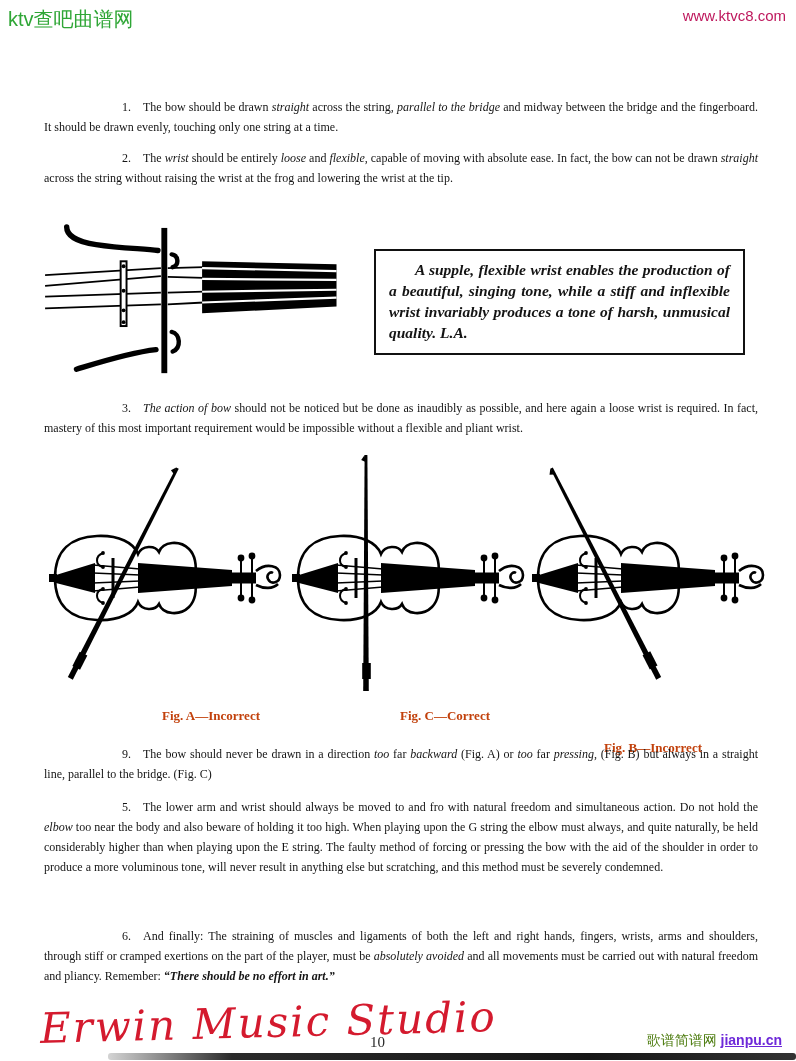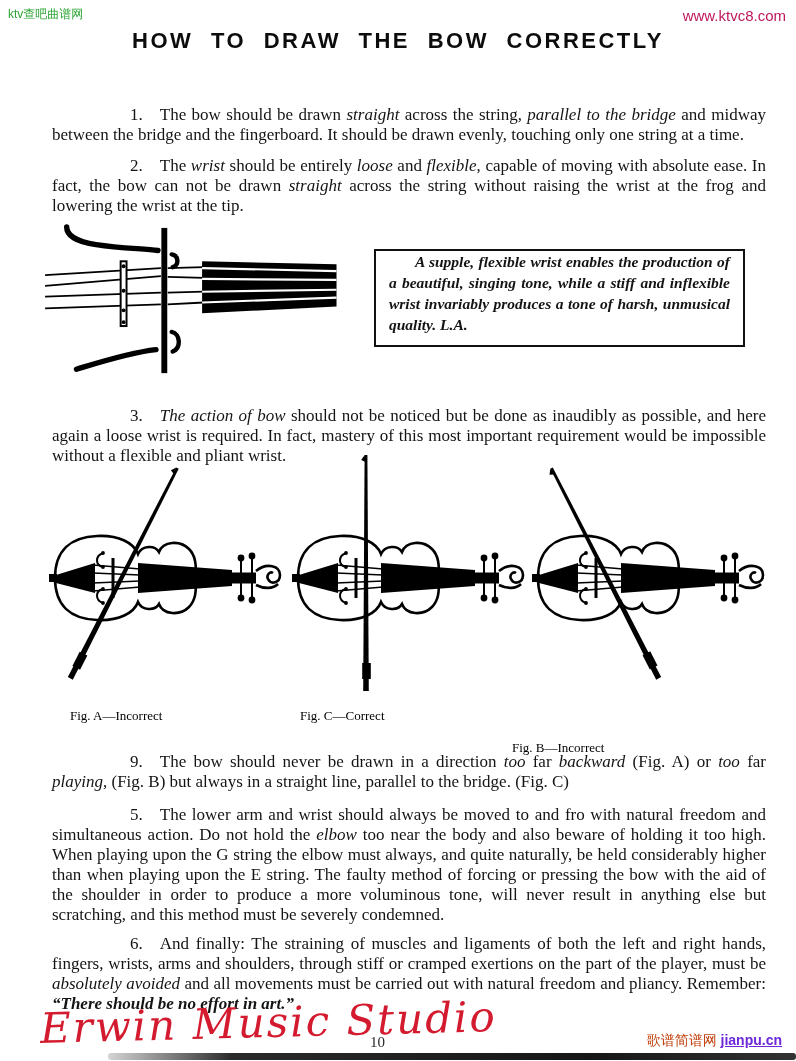--- a/index.html
+++ b/index.html
@@ -1,37 +1,37 @@
 <!DOCTYPE html>
 <html><head>
 <meta charset="utf-8">
 <style>
   html,body{margin:0;padding:0;background:#e8e8e8;}
   .page{position:relative;width:796px;height:1061px;background:#ffffff;margin:0 auto;
         font-family:"Liberation Serif", serif;color:#141414;overflow:hidden;}
   .wm{position:absolute;font-family:"Liberation Sans", sans-serif;}
-  .wm-tl{left:8px;top:6px;font-size:12px;}
+  .wm-tl{left:8px;top:6px;font-size:20px;}
   .wm-tr{right:10px;top:7px;font-size:15px;}
   .title{position:absolute;left:0;top:28px;width:100%;margin:0;text-align:center;
          font-family:"Liberation Sans", sans-serif;font-weight:700;font-size:22px;
          letter-spacing:2.5px;word-spacing:9px;color:#0c0c0c;}
-  .body{position:absolute;left:44px;width:714px;margin:8px;font-size:17px;line-height:20px;
+  .body{position:absolute;left:44px;width:714px;margin:0;font-size:12px;line-height:20px;
         text-align:justify;text-indent:78px;}
   .p1{top:97px;}  .p2{top:148px;}  .p3{top:398px;}
   .p4{top:744px;} .p5{top:797px;}  .p6{top:926px;}
   .it{font-style:italic;}
   .bd{font-weight:bold;}
   .illus{position:absolute;left:45px;top:224px;width:324px;height:160px;}
   .quote-box{position:absolute;left:374px;top:249px;width:371px;box-sizing:border-box;
-             border:2.5px solid #111;padding:0 13px 10px 13px;}
+             border:2.5px solid #111;padding:8px 13px 10px 13px;}
   .quote-text{margin:0;font-size:15.5px;line-height:21px;font-style:italic;font-weight:600;
               text-align:justify;text-indent:26px;}
   .fig{position:absolute;top:453px;width:240px;height:250px;}
   .fig-a{left:45px;} .fig-c{left:288px;} .fig-b{left:528px;}
-  .cap{position:absolute;top:708px;width:190px;text-align:left;font-size:13px;color:#000000;}
+  .cap{position:absolute;top:708px;width:190px;text-align:right;font-size:13px;color:#c2410c;font-weight:bold;}
   .cap-a{left:70px;} .cap-c{left:300px;} .cap-b{left:512px;margin-top:32px;}
   .signature{position:absolute;left:40px;top:998px;font-family:"DejaVu Serif", serif;
              font-style:italic;font-size:42px;letter-spacing:2px;transform:rotate(-1.5deg);
              white-space:nowrap;}
   .pagenum{position:absolute;left:370px;top:1034px;width:80px;text-align:left;
            font-size:15px;color:#2a2a2a;}
   .wm-br{position:absolute;right:14px;top:1032px;font-size:14px;
          font-family:"Liberation Sans", sans-serif;}
   .wm-br .domain{font-weight:bold;}
   .scan-edge{position:absolute;left:108px;top:1053px;width:688px;height:7px;border-radius:3px;
@@ -39,21 +39,20 @@
   svg{display:block;}
 </style>
 </head>
 <body>
 
 <div class="page">
 
   <div class="wm wm-tl" style="color: rgb(47, 166, 54);">ktv查吧曲谱网</div>
   <div class="wm wm-tr" style="color: #be185d;">www.ktvc8.com</div>
 
-  <h1 class="title">HOW TO DRAW THE BOW CORRECTLY</h1>
 
   <p class="body p1"><span>1.  The bow should be drawn </span><span class="it">straight</span><span> across the string, </span><span class="it">parallel to the bridge</span><span> and midway between the bridge and the fingerboard. It should be drawn evenly, touching only one string at a time.</span></p>
   <p class="body p2"><span>2.  The </span><span class="it">wrist</span><span> should be entirely </span><span class="it">loose</span><span> and </span><span class="it">flexible</span><span>, capable of moving with absolute ease. In fact, the bow can not be drawn </span><span class="it">straight</span><span> across the string without raising the wrist at the frog and lowering the wrist at the tip.</span></p>
 
   <div class="illus">
     <svg viewBox="0 0 330 160" width="324" height="157" xmlns="http://www.w3.org/2000/svg">
       <g stroke="#000" fill="none" stroke-linecap="round">
         <path d="M22,3 C22,11 31,18 52,21 C78,25 101,25 115,27" stroke-width="5.5"></path>
         <path d="M129,31 C136,32 137,42 130,44" stroke-width="4.5"></path>
         <path d="M32,148 C55,141 86,131 113,128" stroke-width="5.5"></path>
@@ -218,27 +217,27 @@
     <rect x="74.2" y="210" width="8.6" height="16"></rect>
     <polygon points="76.6,2 73.2,7 77.6,9"></polygon>
   </g>
 </svg>
 </div>
 
   <div class="cap cap-a">Fig. A—Incorrect</div>
   <div class="cap cap-c">Fig. C—Correct</div>
   <div class="cap cap-b">Fig. B—Incorrect</div>
 
-  <p class="body p4"><span>9.  The bow should never be drawn in a direction </span><span class="it">too</span><span> far </span><span class="it">backward</span><span> (Fig. A) or </span><span class="it">too</span><span> far </span><span class="it">playing</span><span>, (Fig. B) but always in a straight line, parallel to the bridge. (Fig. C)</span></p>
+  <p class="body p4"><span>9.  The bow should never be drawn in a direction </span><span class="it">too</span><span> far </span><span class="it">backward</span><span> (Fig. A) or </span><span class="it">too</span><span> far </span><span class="it">pressing</span><span>, (Fig. B) but always in a straight line, parallel to the bridge. (Fig. C)</span></p>
   <p class="body p5"><span>5.  The lower arm and wrist should always be moved to and fro with natural freedom and simultaneous action. Do not hold the </span><span class="it">elbow</span><span> too near the body and also beware of holding it too high. When playing upon the G string the elbow must always, and quite naturally, be held considerably higher than when playing upon the E string. The faulty method of forcing or pressing the bow with the aid of the shoulder in order to produce a more voluminous tone, will never result in anything else but scratching, and this method must be severely condemned.</span></p>
   <p class="body p6"><span>6.  And finally: The straining of muscles and ligaments of both the left and right hands, fingers, wrists, arms and shoulders, through stiff or cramped exertions on the part of the player, must be </span><span class="it">absolutely avoided</span><span> and all movements must be carried out with natural freedom and pliancy. Remember: </span><span class="it bd">“There should be no effort in art.”</span></p>
 
   <div class="signature" style="color: rgb(212, 26, 46);">Erwin Music Studio</div>
 
   <div class="pagenum">10</div>
 
   <div class="wm-br">
-    <span style="color: #c2410c;">歌谱简谱网</span>
+    <span style="color: #4d7c0f;">歌谱简谱网</span>
     <span class="domain" style="color: #6d28d9; text-decoration: underline;">jianpu.cn</span>
   </div>
 
   <div class="scan-edge"></div>
 </div>
 
 </body></html>

